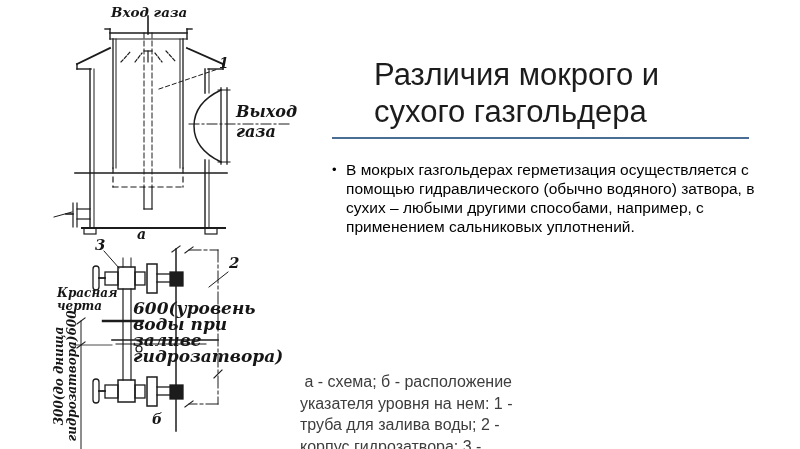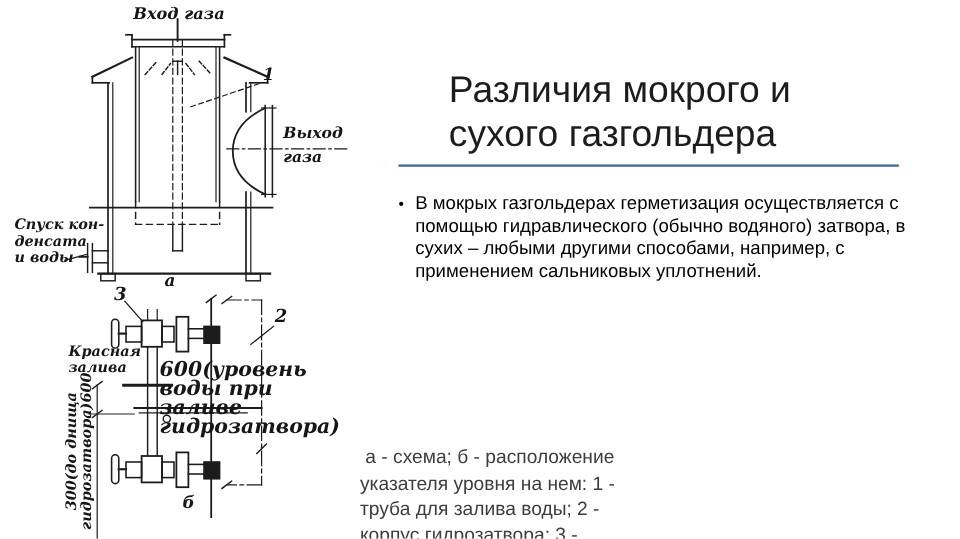--- a/index.html
+++ b/index.html
@@ -4,21 +4,21 @@
 <style>
   html,body{margin:0;padding:0;background:#fff;}
   .slide{position:relative;width:800px;height:449px;background:#ffffff;overflow:hidden;
          font-family:"Liberation Sans",sans-serif;}
   
   .diagram{position:absolute;left:0;top:0;width:310px;height:324px;}
   .diagram svg{position:absolute;left:0;top:0;}
   .dlabel{position:absolute;font-family:"DejaVu Serif",serif;font-style:italic;font-weight:bold;
           color:#161616;white-space:pre-line;line-height:1.1;}
   .lbl-inlet{left:111px;top:5px;font-size:13.5px;}
-  .lbl-outlet{left:236px;top:102px;font-size:13px;line-height:20px;font-style:italic;}
+  .lbl-outlet{left:236px;top:102px;font-size:16px;line-height:20px;font-style:italic;}
   .lbl-1{left:219px;top:56px;font-size:14px;}
   .lbl-drain{left:12px;top:181px;font-size:12px;line-height:13.5px;}
   .lbl-a{left:137px;top:227px;font-size:14px;}
   .lbl-3{left:95px;top:237px;font-size:15px;}
   .lbl-2{left:229px;top:255px;font-size:15px;}
   .lbl-redline{left:57px;top:287px;font-size:12px;line-height:13px;}
   .lbl-level{left:133px;top:300px;font-size:17px;line-height:16px;}
   .lbl-b{left:152px;top:412px;font-size:14px;}
   .lbl-vdim{left:-8px;top:362px;width:150px;height:28px;text-align:center;
             font-size:12px;line-height:13px;transform:rotate(-90deg);}
@@ -186,28 +186,25 @@
 
         <line x1="104" y1="251" x2="119" y2="268" stroke-width="1"></line>
         <line x1="228" y1="272" x2="209" y2="287" stroke-width="1"></line>
       </g>
     </svg>
 
     <div class="dlabel lbl-inlet">Вход газа</div>
     <div class="dlabel lbl-outlet">Выход
 газа</div>
     <div class="dlabel lbl-1">1</div>
-    <div class="dlabel lbl-drain">Спуск кон-
-денсата
-и воды</div>
     <div class="dlabel lbl-a">а</div>
     <div class="dlabel lbl-3">3</div>
     <div class="dlabel lbl-2">2</div>
     <div class="dlabel lbl-redline">Красная
-залива</div>
+черта</div>
     <div class="dlabel lbl-level">600(уровень воды при
 заливе гидрозатвора)</div>
     <div class="dlabel lbl-vdim">300(до днища
 гидрозатвора)600</div>
     <div class="dlabel lbl-b">б</div>
   </div>
 
   <div class="title">Различия мокрого и
 сухого газгольдера</div>
   <div class="divider"></div>

